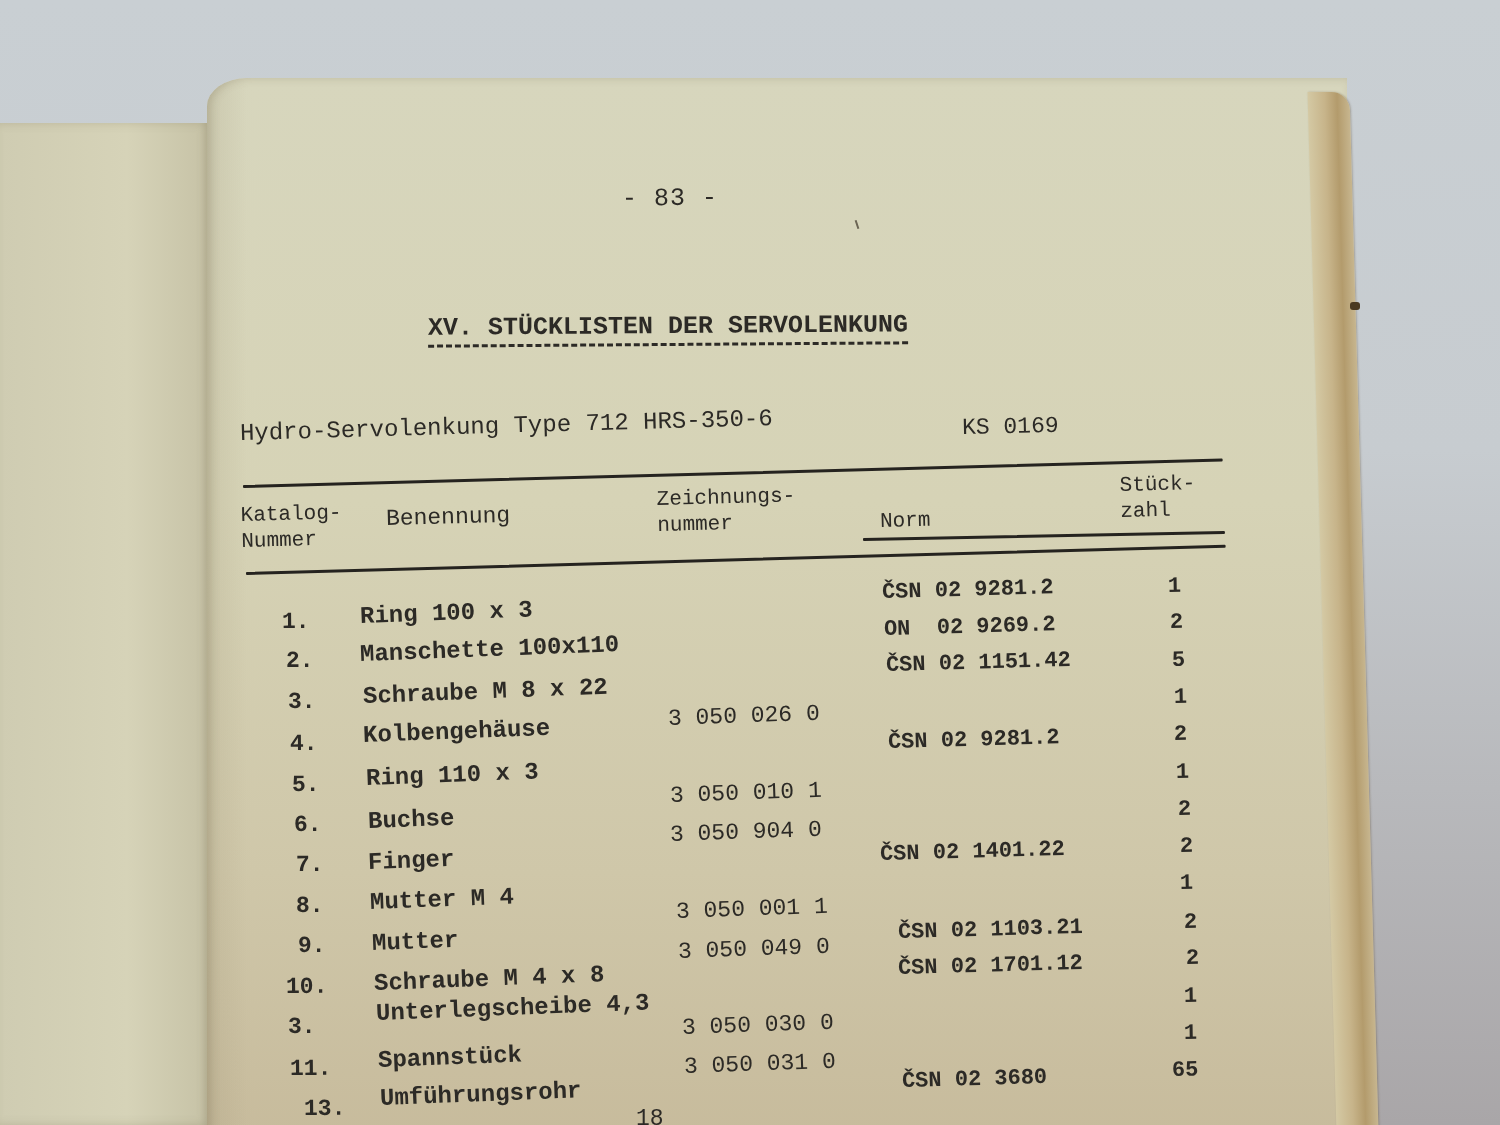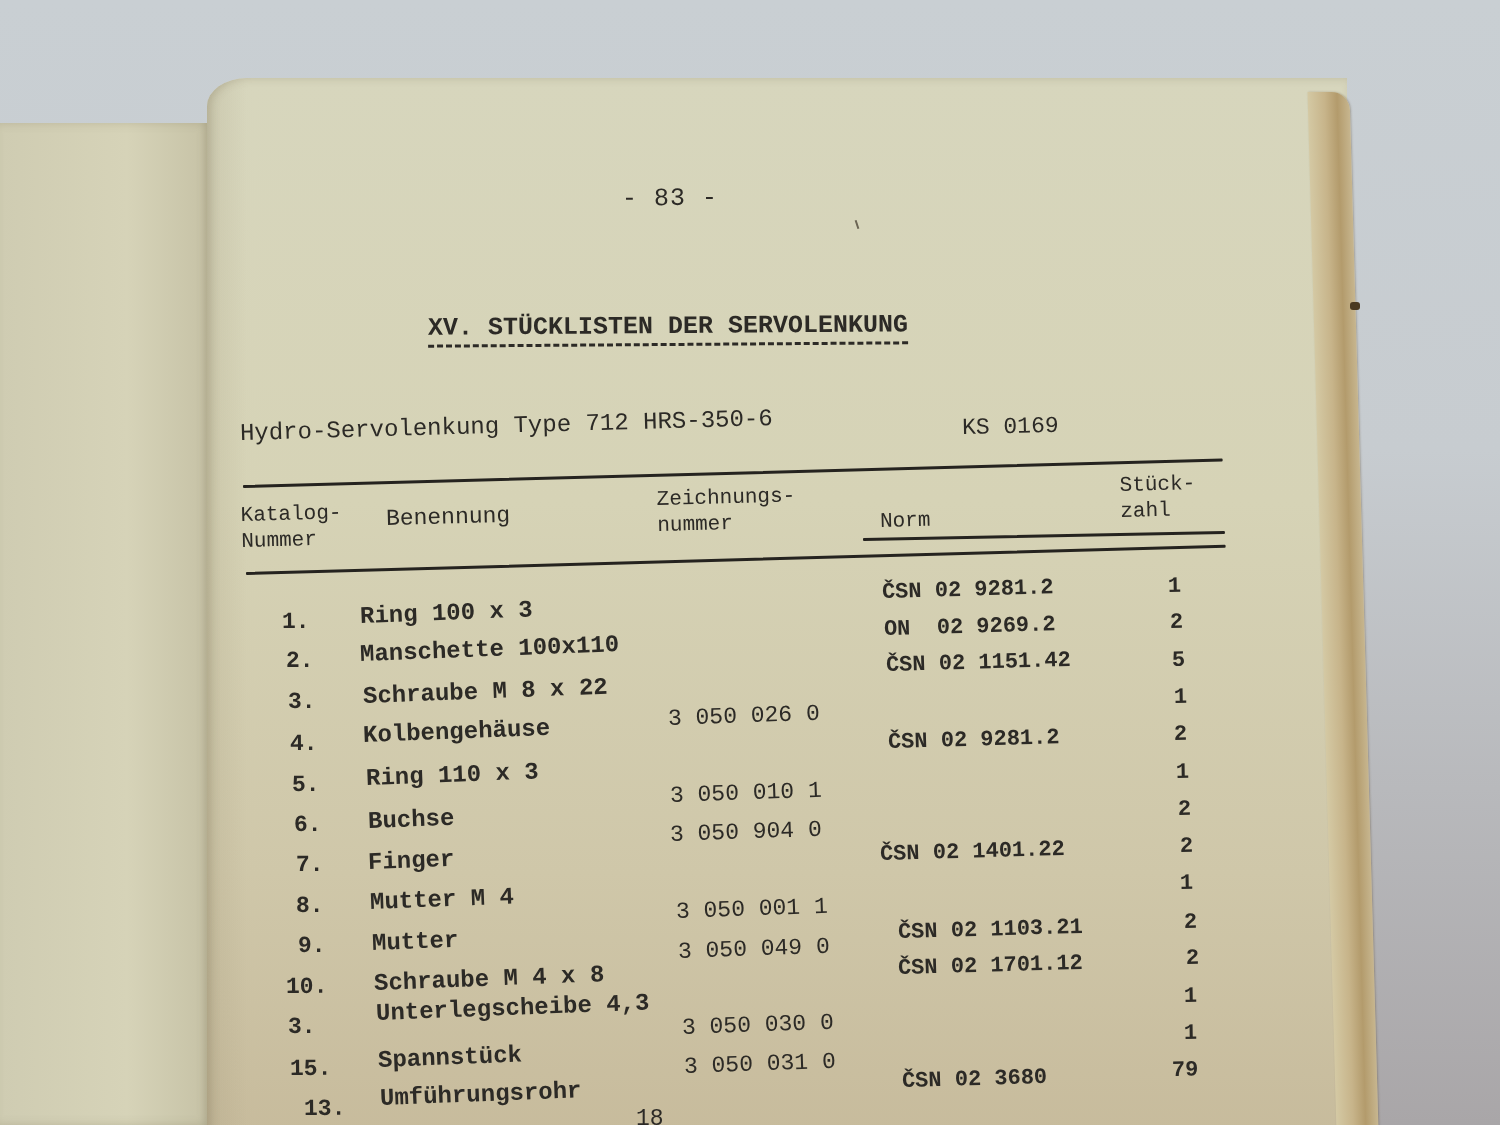--- a/index.html
+++ b/index.html
@@ -224,25 +224,25 @@
     <div class="row-cell ink c-qty" style="left: 1180px; top: 871px; transform: rotate(-1deg);">1</div>
     <div class="row-cell ink c-num" style="left: 286px; top: 974px; transform: rotate(-0.5deg);">10.</div>
     <div class="row-cell ink c-name" style="left: 374px; top: 970px; transform: rotate(-2.2deg);">Schraube M 4 x 8</div>
     <div class="row-cell ink c-draw" style="left: 678px; top: 939px; transform: rotate(-2deg);">3 050 049 0</div>
     <div class="row-cell ink c-norm" style="left: 898px; top: 920px; transform: rotate(-1.6deg);">ČSN 02 1103.21</div>
     <div class="row-cell ink c-qty" style="left: 1184px; top: 910px; transform: rotate(-1deg);">2</div>
     <div class="row-cell ink c-num" style="left: 288px; top: 1014px; transform: rotate(-0.5deg);">3.</div>
     <div class="row-cell ink c-name" style="left: 376px; top: 1000px; transform: rotate(-2.2deg);">Unterlegscheibe 4,3</div>
     <div class="row-cell ink c-norm" style="left: 898px; top: 956px; transform: rotate(-1.6deg);">ČSN 02 1701.12</div>
     <div class="row-cell ink c-qty" style="left: 1186px; top: 946px; transform: rotate(-1deg);">2</div>
-    <div class="row-cell ink c-num" style="left: 290px; top: 1056px; transform: rotate(-0.5deg);">15.</div>
+    <div class="row-cell ink c-num" style="left: 290px; top: 1056px; transform: rotate(-0.5deg);">11.</div>
     <div class="row-cell ink c-name" style="left: 378px; top: 1047px; transform: rotate(-2.2deg);">Spannstück</div>
     <div class="row-cell ink c-draw" style="left: 682px; top: 1015px; transform: rotate(-2deg);">3 050 030 0</div>
     <div class="row-cell ink c-qty" style="left: 1184px; top: 984px; transform: rotate(-1deg);">1</div>
     <div class="row-cell ink c-num" style="left: 304px; top: 1096px; transform: rotate(-0.5deg);">13.</div>
     <div class="row-cell ink c-name" style="left: 380px; top: 1085px; transform: rotate(-2.2deg);">Umführungsrohr</div>
     <div class="row-cell ink c-draw" style="left: 684px; top: 1054px; transform: rotate(-2deg);">3 050 031 0</div>
     <div class="row-cell ink c-qty" style="left: 1184px; top: 1021px; transform: rotate(-1deg);">1</div>
     <div class="row-cell ink c-norm" style="left: 902px; top: 1069px; transform: rotate(-1.6deg);">ČSN 02 3680</div>
-    <div class="row-cell ink c-qty" style="left: 1172px; top: 1058px; transform: rotate(-1deg);">79</div>
+    <div class="row-cell ink c-qty" style="left: 1172px; top: 1058px; transform: rotate(-1deg);">65</div>
   </div>
 
 <div class="row-cell ink c-draw" style="left:636px; top:1106px;">18</div>
 
 </body></html>

